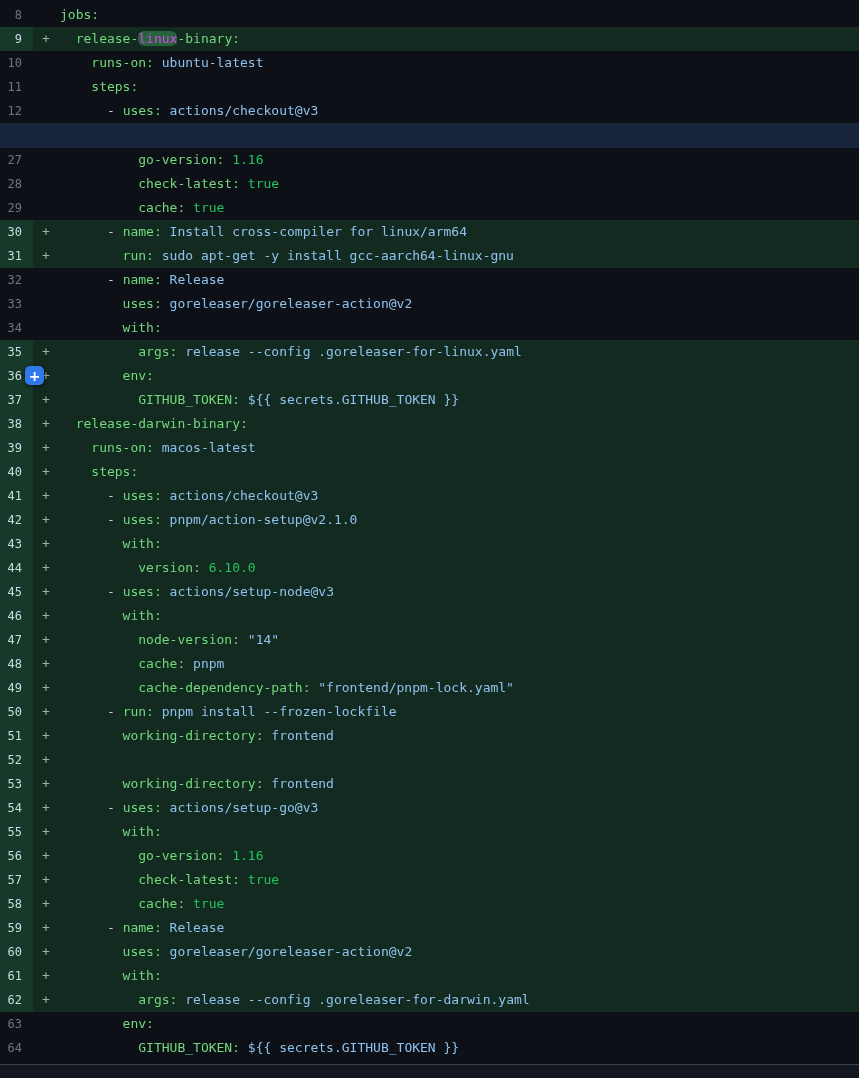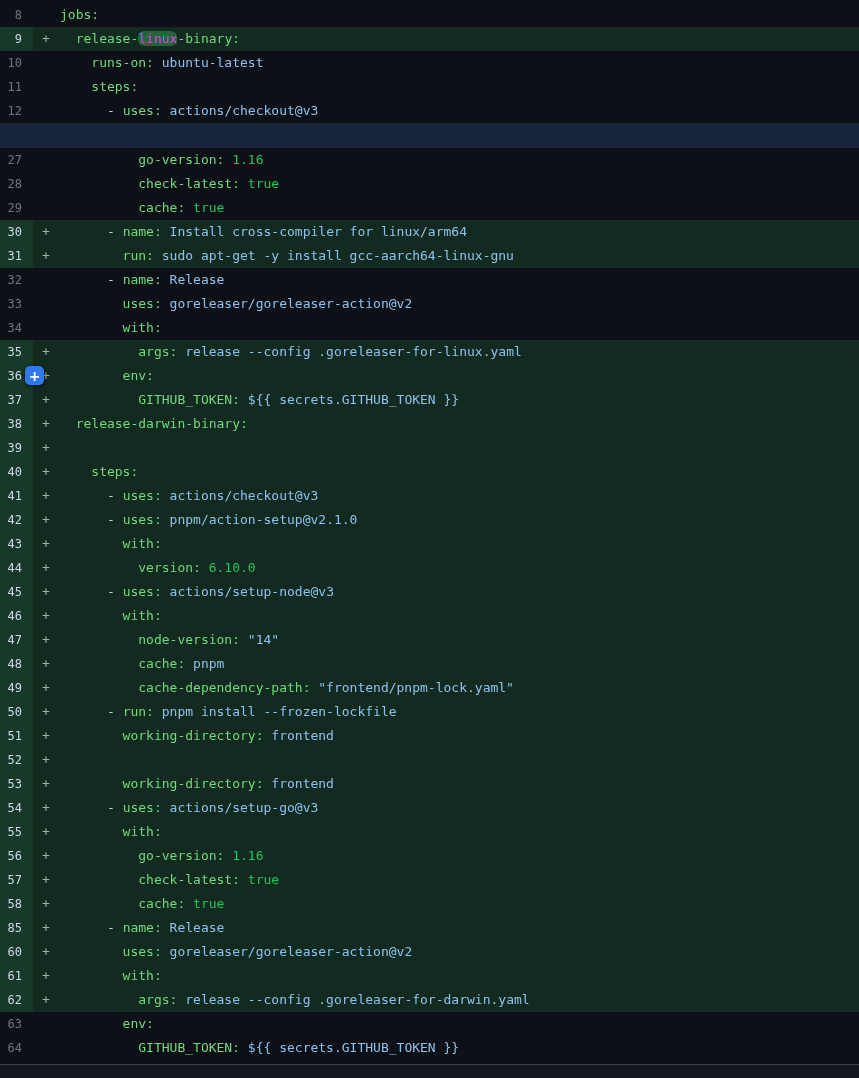--- a/index.html
+++ b/index.html
@@ -151,20 +151,21 @@
         <span class="gut">38</span>
         <span class="rest">
           <span class="marker">+</span>
           <span class="code"><span class="tk">  release-darwin-binary:</span></span>
         </span>
       </div>
       <div class="row added">
         <span class="gut">39</span>
         <span class="rest">
           <span class="marker">+</span>
+          <span class="code"><span class="tk">    runs-on:</span><span class="ts"> macos-latest</span></span>
         </span>
       </div>
       <div class="row added">
         <span class="gut">40</span>
         <span class="rest">
           <span class="marker">+</span>
           <span class="code"><span class="tk">    steps:</span></span>
         </span>
       </div>
       <div class="row added">
@@ -286,21 +287,21 @@
         </span>
       </div>
       <div class="row added">
         <span class="gut">58</span>
         <span class="rest">
           <span class="marker">+</span>
           <span class="code"><span class="tk">          cache:</span><span class="tn"> true</span></span>
         </span>
       </div>
       <div class="row added">
-        <span class="gut">85</span>
+        <span class="gut">59</span>
         <span class="rest">
           <span class="marker">+</span>
           <span class="code"><span class="tp">      - </span><span class="tk">name:</span><span class="ts"> Release</span></span>
         </span>
       </div>
       <div class="row added">
         <span class="gut">60</span>
         <span class="rest">
           <span class="marker">+</span>
           <span class="code"><span class="tk">        uses:</span><span class="ts"> goreleaser/goreleaser-action@v2</span></span>

